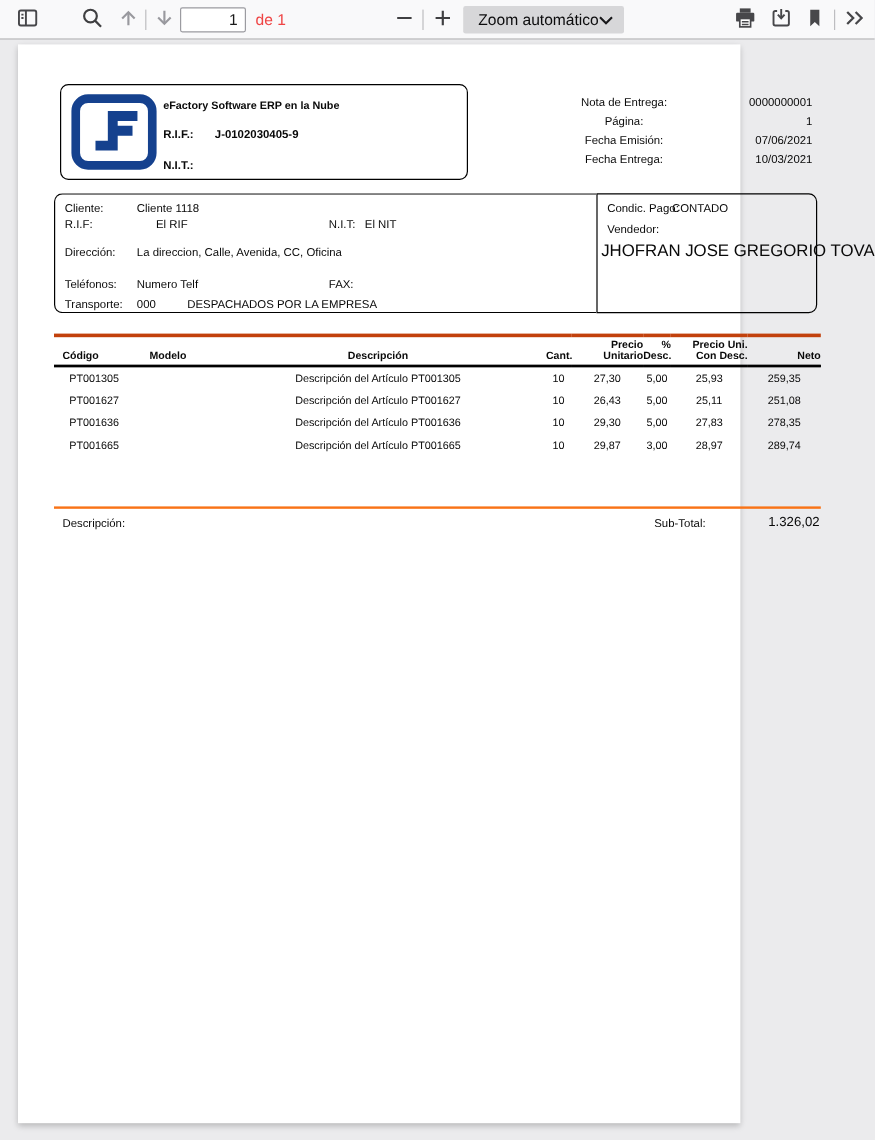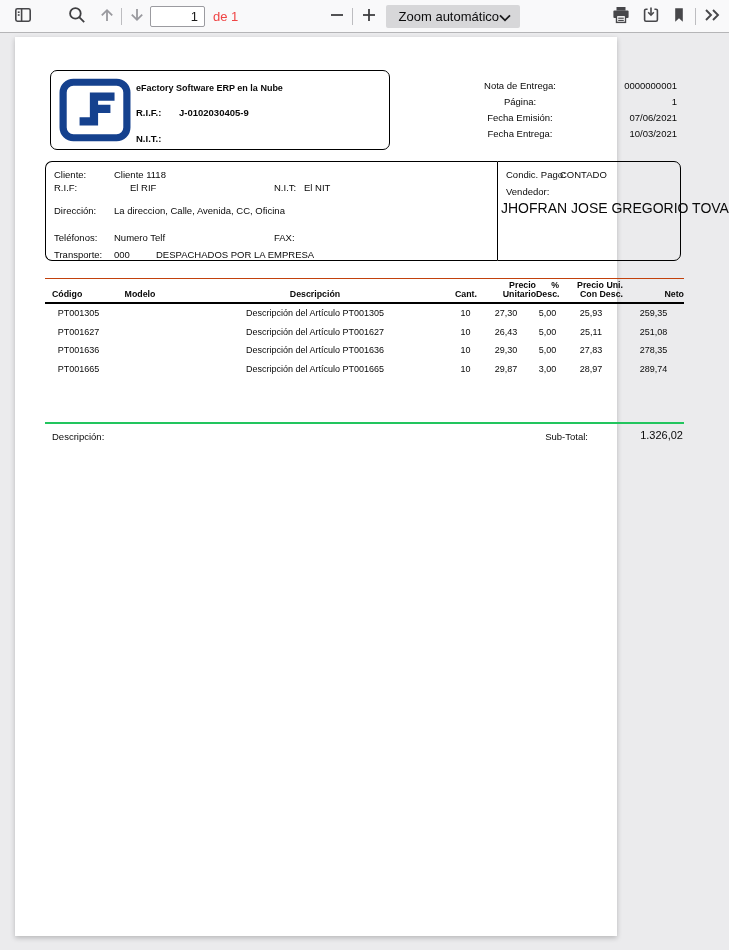--- a/index.html
+++ b/index.html
@@ -33,28 +33,28 @@
   .meta-label { flex:1; text-align:center; font-size:9.5px; }
   .meta-value { width:92px; text-align:right; font-size:9.5px; }
 
   
   .client-box { left:30px; top:124px; width:452px; height:100px; border:1.5px solid #000; border-radius:7px 0 0 7px; border-right:none; }
   .payment-box { left:482px; top:124px; width:184px; height:100px; border:1.5px solid #000; border-radius:0 7px 7px 0; }
   .f { position:absolute; font-size:9.5px; white-space:nowrap; }
 
   
   .items { left:30px; top:241px; width:639px; border-collapse:collapse; table-layout:fixed; }
-  .items th { border-top:1px solid #c2410c; border-bottom:2px solid #000; font-size:8.8px; font-weight:bold; vertical-align:bottom; white-space:pre-line; padding:2px 0 3px; line-height:1.05; }
+  .items th { border-top:3px solid #c2410c; border-bottom:2px solid #000; font-size:8.8px; font-weight:bold; vertical-align:bottom; white-space:pre-line; padding:2px 0 3px; line-height:1.05; }
   .items td { font-size:9px; padding:4.8px 0; line-height:1; white-space:nowrap; overflow:visible;text-align:center; }
   .al { text-align:left; padding-left:7px !important; }
   .ac { text-align:center; }
   .ar { text-align:right; }
 
   
-  .doc-footer { left:30px; top:385px; width:639px; border-top:2px solid #22c55e; height:26px; }
+  .doc-footer { left:30px; top:385px; width:639px; border-top:2px solid #f97316; height:26px; }
   .foot-desc { position:absolute; left:7px; top:7px; font-size:9.5px; }
   .foot-stl { position:absolute; right:96px; top:7px; font-size:9.5px; }
   .foot-stv { position:absolute; right:1px; top:5px; font-size:11px; }
 </style>
 </head>
 <body>
 
 <div class="toolbar">
   <button class="tb-btn" style="left:10px">
     <span>

